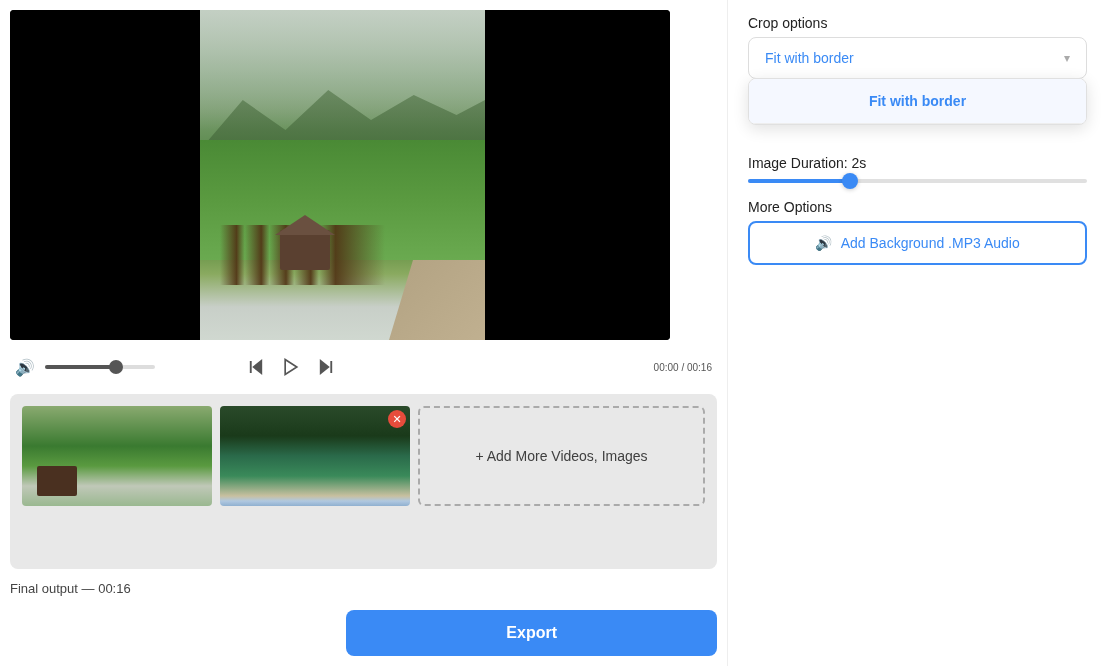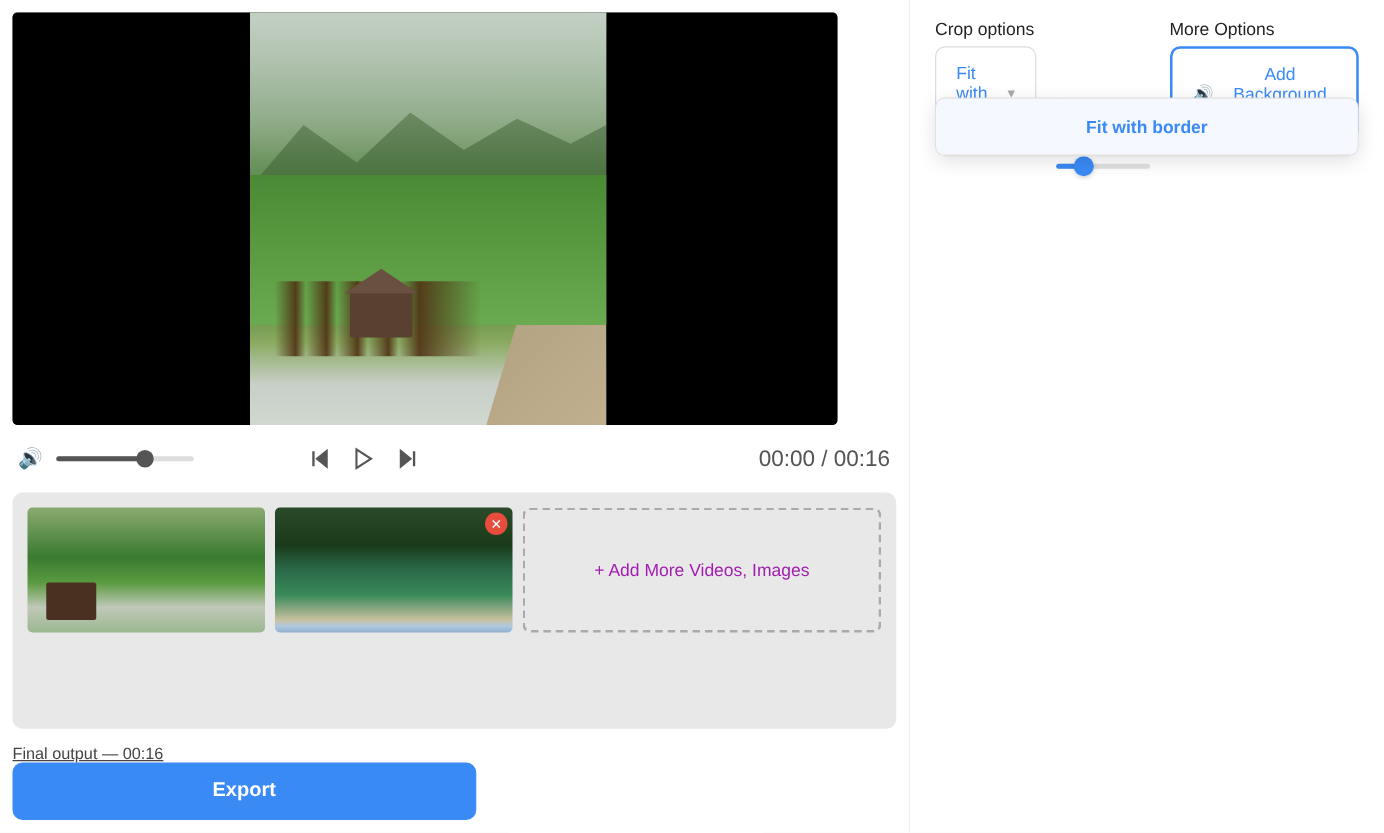--- a/index.html
+++ b/index.html
@@ -160,21 +160,21 @@
       color: #555;
       font-size: 18px;
       padding: 2px;
       display: flex;
       align-items: center;
       justify-content: center;
     }
 
     .time-display {
       margin-left: auto;
-      font-size: 18px;
+      font-size: 10px;
       color: #555;
     }
 
     .timeline-section {
       background: #e8e8e8;
       border-radius: 8px;
       padding: 12px 12px 12px 12px;
       margin-top: 5px;
       flex: 1;
     }
@@ -231,56 +231,56 @@
     .add-more-btn {
       flex: 1;
       border: 2px dashed #aaa;
       border-radius: 6px;
       background: transparent;
       display: flex;
       align-items: center;
       justify-content: center;
       cursor: pointer;
       font-size: 14px;
-      color: #a21caf;
+      color: #404040;
       min-height: 100px;
       text-align: center;
     }
 
     .final-output {
       margin-top: 12px;
       font-size: 13px;
       color: #444;
-      text-decoration: underline;
     }
 
     .export-section {
       display: flex;
-      justify-content: flex-start;
+      justify-content: flex-end;
+      margin-top: 14px;
     }
 
     .export-btn {
       background: #3a8af5;
       color: white;
       border: none;
       border-radius: 8px;
       padding: 14px 160px;
       font-size: 16px;
       font-weight: 600;
       cursor: pointer;
     }
 
     
     .right-panel {
       width: 380px;
       padding: 15px 20px;
       border-left: 1px solid #eee;
       background: #fff;
       display: flex;
-      flex-direction: row;
+      flex-direction: column;
       gap: 16px;
       position: relative;
     }
 
     .section-label {
       font-size: 14px;
       color: #222;
       font-weight: 500;
       margin-bottom: 6px;
     }

